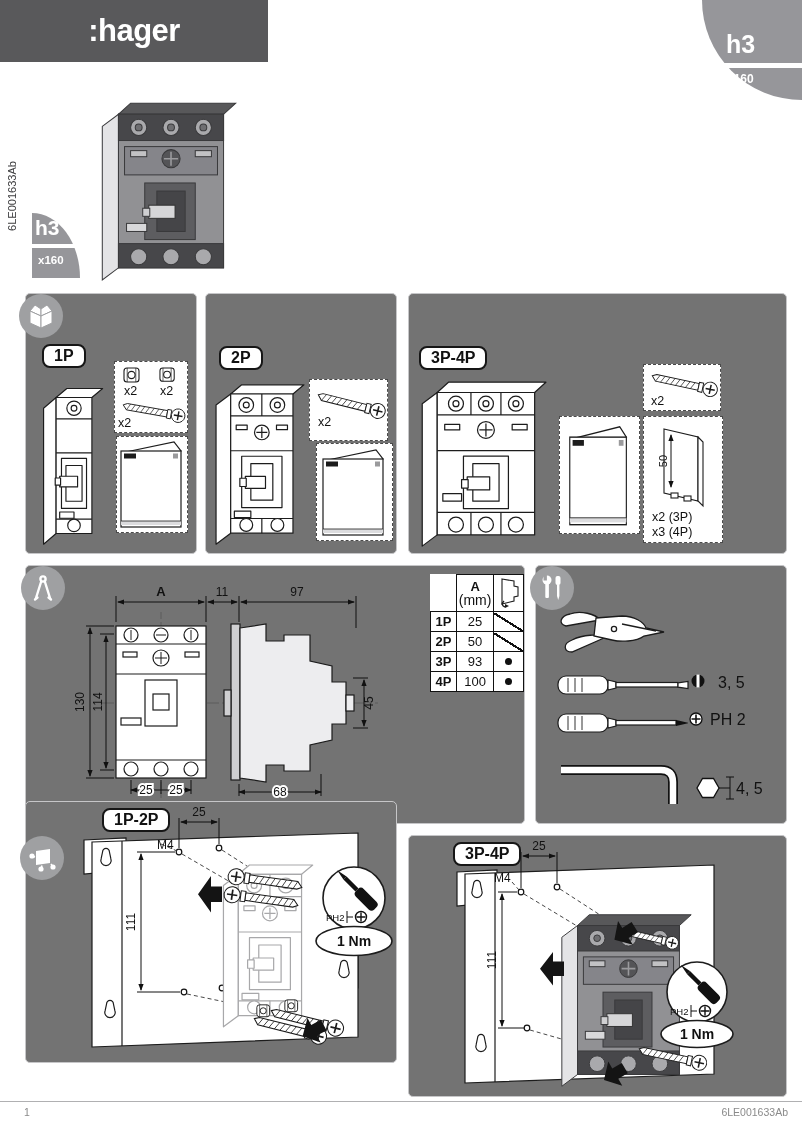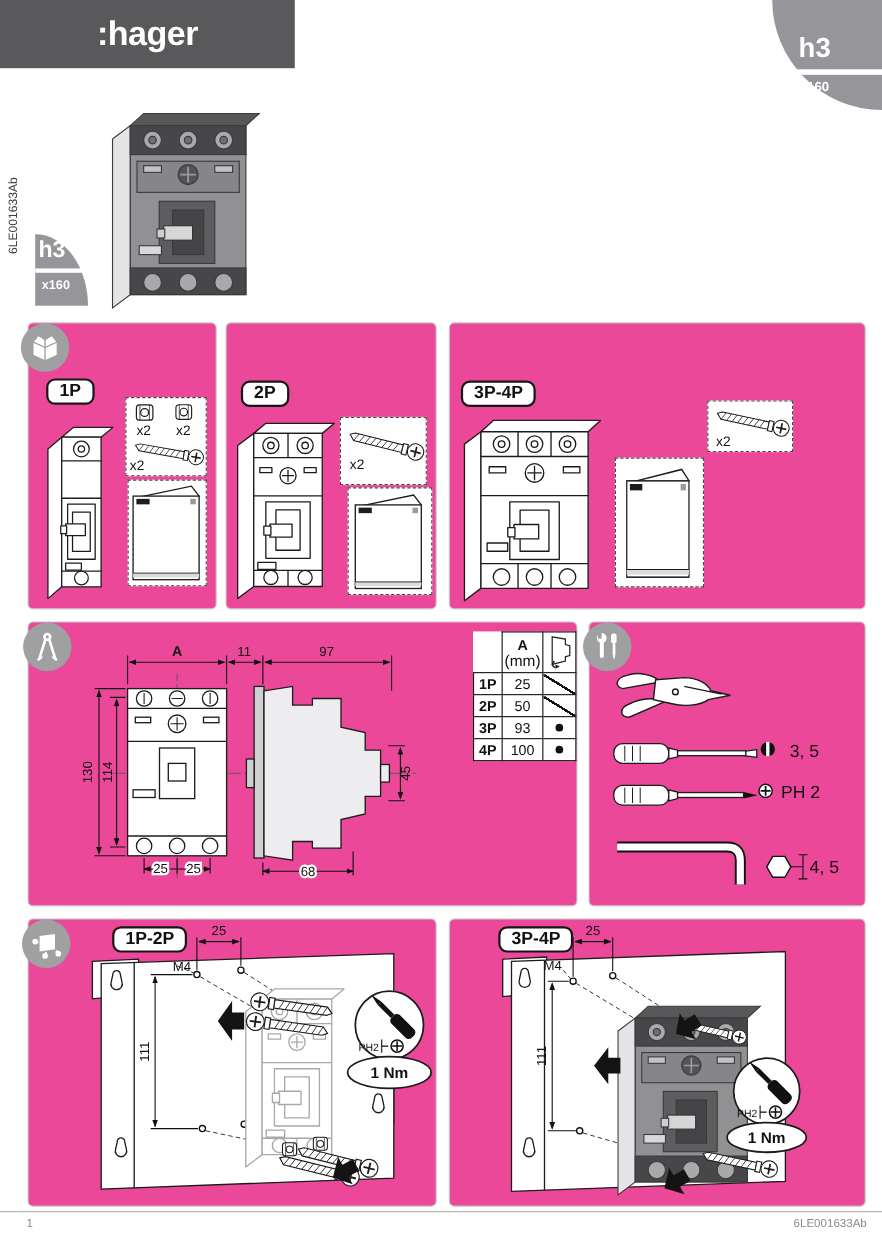--- a/index.html
+++ b/index.html
@@ -17,21 +17,21 @@
   .badge-tr .bar{position:absolute;left:22px;top:63px;width:80px;height:5px;background:#fff;}
   .badge-tr .rng{position:absolute;left:25px;top:72px;color:#fff;font-size:12px;font-weight:bold;}
   .badge-left{position:absolute;left:32px;top:213px;width:48px;height:65px;background:#96969a;
               border-radius:0 100% 0 0;}
   .badge-left .fam{position:absolute;left:3px;top:3px;color:#fff;font-size:21px;font-weight:bold;}
   .badge-left .bar{position:absolute;left:0;top:31px;width:48px;height:4px;background:#fff;}
   .badge-left .rng{position:absolute;left:6px;top:41px;color:#fff;font-size:11.5px;font-weight:bold;}
   .vref{position:absolute;left:-30px;top:189px;width:86px;height:14px;font-size:11px;color:#3c3c3e;
         text-align:center;transform:rotate(-90deg);}
   
-  .panel{position:absolute;background:#ec4899;border:1.5px solid #c6c6c8;border-radius:5px;}
+  .panel{position:absolute;background:#737373;border:1.5px solid #c6c6c8;border-radius:5px;}
   .icirc{position:absolute;width:44px;height:44px;border-radius:50%;background:#9fa0a2;z-index:5;
          display:flex;align-items:center;justify-content:center;}
   .tag{position:absolute;border:2px solid #161616;border-radius:8px;background:#fff;
        font-weight:bold;font-size:16px;padding:1px 10px;color:#111;z-index:3;}
   .dash{position:absolute;border:1.5px dashed #4a4a4a;background:#fff;}
   svg text{font-family:"Liberation Sans","DejaVu Sans",sans-serif;fill:#111;}
   
   .dimtable{position:absolute;left:404px;top:8px;border-collapse:collapse;background:#fff;}
   .dimtable td{border:1.4px solid #111;text-align:center;vertical-align:middle;
                font-size:13px;padding:0;height:19px;}
@@ -275,20 +275,42 @@
       <svg style="margin:4px 6px" width="66" height="106" viewBox="0 0 70 92" preserveAspectRatio="none">
           <use href="#booklet"></use>
         </svg>
     </div>
     <div class="dash" style="left:234px;top:70px;width:76px;height:45px">
       <svg width="76" height="45">
         <g transform="translate(8,12) rotate(12) scale(0.85)">
             <use href="#screw"></use>
           </g>
         <text class="x2t" x="7" y="40">x2</text>
+      </svg>
+    </div>
+    <div class="dash" style="left:234px;top:122px;width:78px;height:125px">
+      <svg width="78" height="125">
+        <defs>
+          <marker id="aE4" markerWidth="7" markerHeight="6" refX="6" refY="2.6" orient="auto">
+              <path d="M0,0L7,2.6L0,5.2Z" fill="#111"></path>
+            </marker>
+          <marker id="aS4" markerWidth="7" markerHeight="6" refX="1" refY="2.6" orient="auto">
+              <path d="M7,0L0,2.6L7,5.2Z" fill="#111"></path>
+            </marker>
+        </defs>
+        <g stroke="#1c1c1c" stroke-width="1.1" fill="#fff">
+          <polygon points="20,12 54,20 54,84 20,76"></polygon>
+          <polygon points="54,20 59,25 59,89 54,84"></polygon>
+          <rect x="27" y="76" width="7" height="5"></rect>
+            <rect x="40" y="79" width="7" height="5"></rect>
+        </g>
+        <line x1="27" y1="18" x2="27" y2="70" stroke="#111" stroke-width="1" marker-start="url(#aS4)" marker-end="url(#aE4)"></line>
+        <text x="23" y="44" font-size="11" text-anchor="middle" transform="rotate(-90 23 44)">50</text>
+        <text class="x2t" x="8" y="104">x2 (3P)</text>
+        <text class="x2t" x="8" y="119">x3 (4P)</text>
       </svg>
     </div>
   </div>
 
   <div class="icirc" style="left:21px;top:566px">
     <svg width="30" height="30">
       <g stroke="#fff" fill="none" stroke-width="2.4" stroke-linecap="round">
         <circle cx="15" cy="6" r="2.6"></circle>
         <line x1="13.2" y1="8.5" x2="8" y2="25"></line>
         <line x1="16.8" y1="8.5" x2="22" y2="25"></line>
@@ -484,21 +506,21 @@
         <circle cx="5" cy="13" r="1.8"></circle>
           <line x1="5" y1="13" x2="8" y2="14"></line>
         <circle cx="14" cy="26" r="1.8"></circle>
           <line x1="14" y1="26" x2="15" y2="22.5"></line>
         <circle cx="26" cy="24" r="1.8"></circle>
           <line x1="26" y1="24" x2="24" y2="21"></line>
       </g>
     </svg>
   </div>
 
-  <div class="panel" style="left:25px;top:835px;width:370px;height:260px">
+  <div class="panel" style="left:25px;top:801px;width:370px;height:260px">
     <div class="tag" style="left:76px;top:6px">1P-2P</div>
     <svg class="abs" style="left:0;top:0" width="367" height="257">
       <defs>
         <marker id="aE2" markerWidth="7" markerHeight="6" refX="6" refY="2.6" orient="auto">
             <path d="M0,0L7,2.6L0,5.2Z" fill="#111"></path>
           </marker>
         <marker id="aS2" markerWidth="7" markerHeight="6" refX="1" refY="2.6" orient="auto">
             <path d="M7,0L0,2.6L7,5.2Z" fill="#111"></path>
           </marker>
       </defs>

